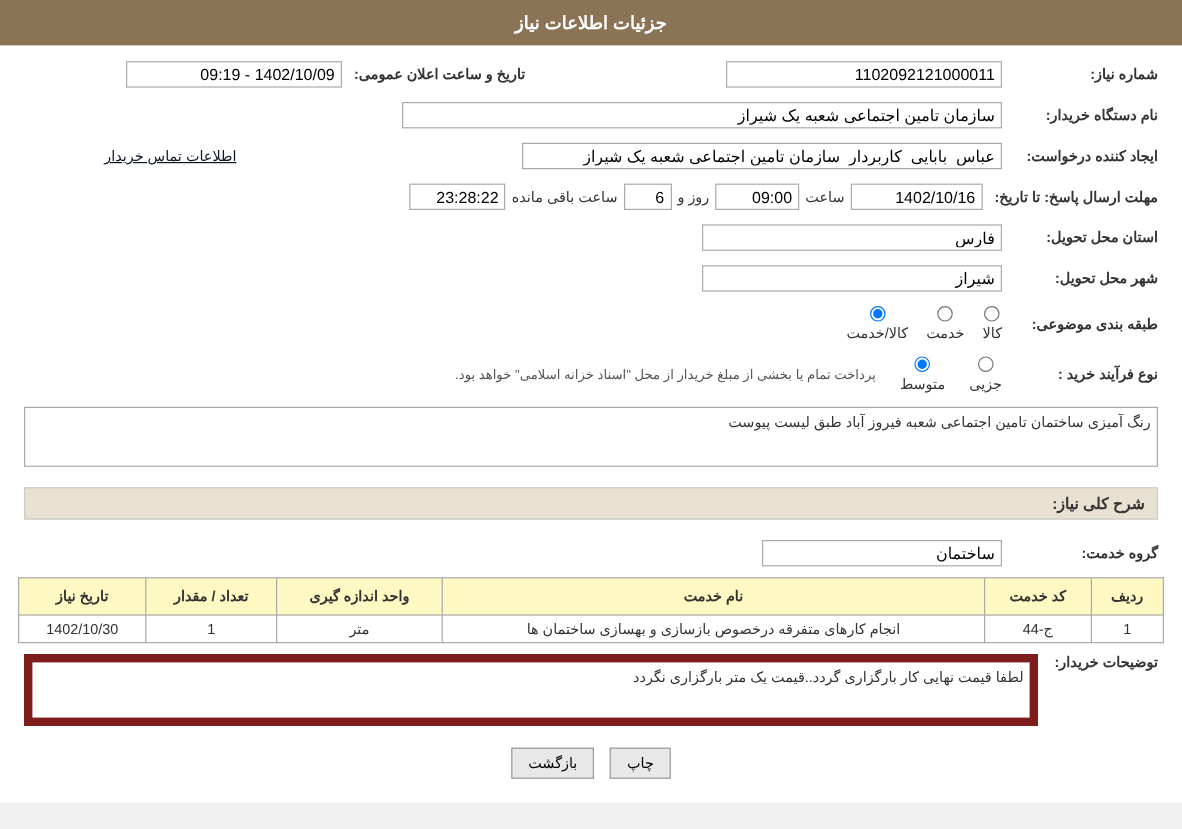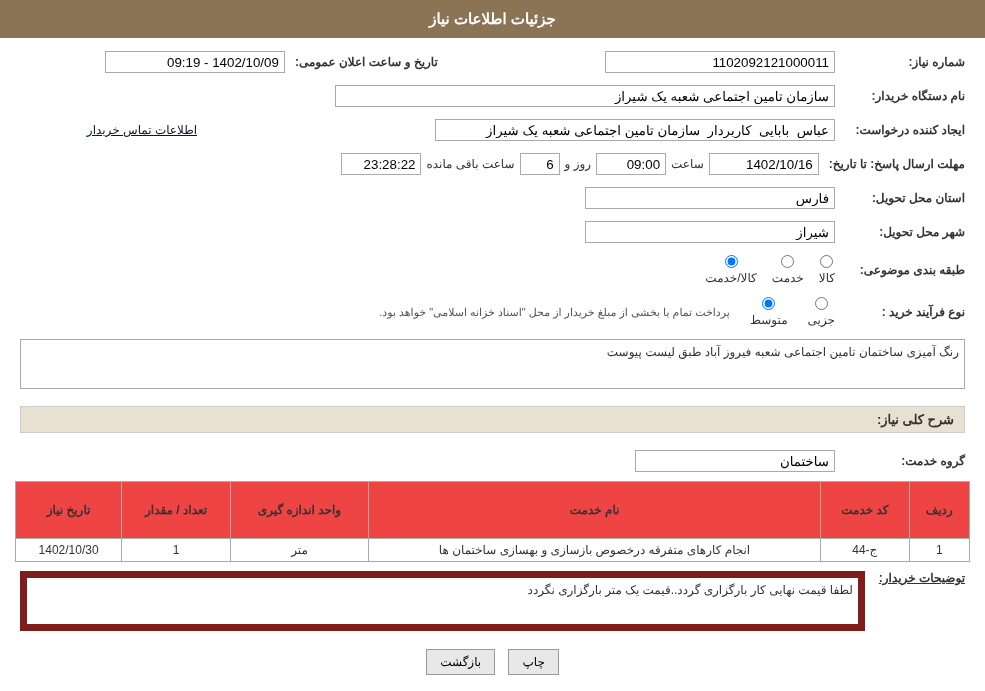--- a/index.html
+++ b/index.html
@@ -96,23 +96,23 @@
       background: #fff;
       color: #333;
     }
     
     .services-table {
       width: 100%;
       border-collapse: collapse;
       margin: 5px 0;
     }
     .services-table th {
-      background: #ef4444;
+      background: #fef9c3;
       border: 1px solid #aaa;
-      padding: 21px 8px;
+      padding: 8px 8px;
       text-align: center;
       font-weight: bold;
     }
     .services-table td {
       border: 1px solid #aaa;
       padding: 4px 8px;
       text-align: center;
     }
     .services-table tr:nth-child(even) td { background: #f5f5f5; }
     
@@ -351,21 +351,21 @@
             <td>متر</td>
             <td>1</td>
             <td>1402/10/30</td>
           </tr>
         </tbody>
     </table>
 
     <table class="form-table" style="margin-top:6px;">
       <tbody>
           <tr>
-        <td style="vertical-align:top; width:100px;text-decoration:underline;">
+        <td style="vertical-align:top; width:100px;">
           <span class="label-cell">توضیحات خریدار:</span>
         </td>
         <td>
           <div class="buyer-notes-box">
             <span>لطفا قیمت نهایی کار بارگزاری گردد..قیمت یک متر بارگزاری نگردد</span>
           </div>
         </td>
       </tr>
     </tbody>
       </table>

